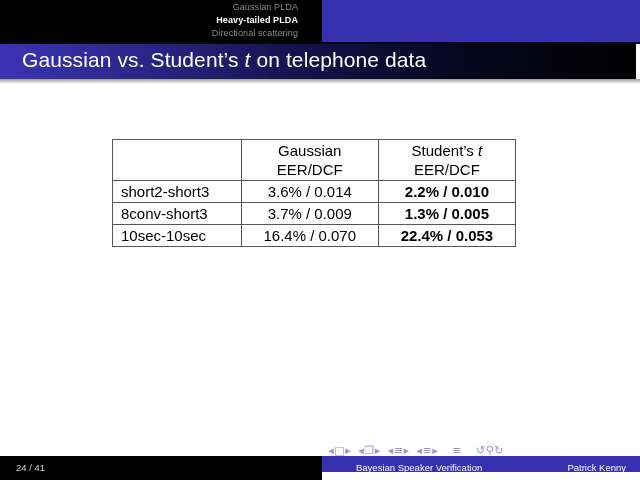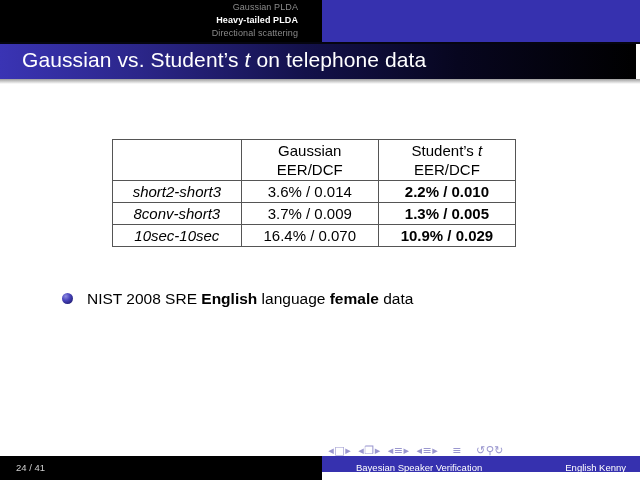--- a/index.html
+++ b/index.html
@@ -103,21 +103,21 @@
     font-weight: normal;
     line-height: 19px;
     white-space: nowrap;
   }
   #results-table th.corner-cell {
     border: 1px solid #555555;
   }
   #results-table .col-label  { width: 131px; }
   #results-table .col-value  { width: 143px; }
   #results-table .hdr-stack  { display: block; }
-  #results-table td.rowlabel { text-align: center; font-style: italic; }
+  #results-table td.rowlabel { text-align: left; }
   #results-table .bold-cell  { font-weight: bold; }
   #results-table .it { font-style: italic; }
 
   
   #bullet-list {
     position: absolute;
     left: 62px;
     top: 204px;
     width: 560px;
   }
@@ -228,35 +228,31 @@
         <td class="bold-cell">2.2% / 0.010</td>
       </tr>
       <tr>
         <td class="rowlabel">8conv-short3</td>
         <td>3.7% / 0.009</td>
         <td class="bold-cell">1.3% / 0.005</td>
       </tr>
       <tr>
         <td class="rowlabel">10sec-10sec</td>
         <td>16.4% / 0.070</td>
-        <td class="bold-cell">10.9% / 0.029</td>
+        <td class="bold-cell">22.4% / 0.053</td>
       </tr>
     </tbody>
   </table>
 
   <div id="bullet-list">
-    <div class="bullet-row">
-      <span class="bullet-dot"></span>
-      <span class="bullet-text"><span>NIST 2008 SRE </span><b>English</b><span> language </span><b>female</b><span> data</span></span>
-    </div>
   </div>
 
   <div id="nav-symbols">
     <span>◂</span><span>□</span><span>▸</span><span class="gap"></span><span>◂</span><span>❐</span><span>▸</span><span class="gap"></span><span>◂</span><span>≡</span><span>▸</span><span class="gap"></span><span>◂</span><span>≡</span><span>▸</span><span class="gap"></span><span class="gap"></span><span>≡</span><span class="gap"></span><span class="gap"></span><span>↺</span><span>⚲</span><span>↻</span>
   </div>
 </div>
 
 <div id="footer">
   <div id="footer-left"></div>
   <div id="footer-page">24 / 41</div>
-  <div id="footer-author">English Kenny</div>
+  <div id="footer-author">Patrick Kenny</div>
   <div id="footer-subject">Bayesian Speaker Verification</div>
 </div>
 
 </body></html>

